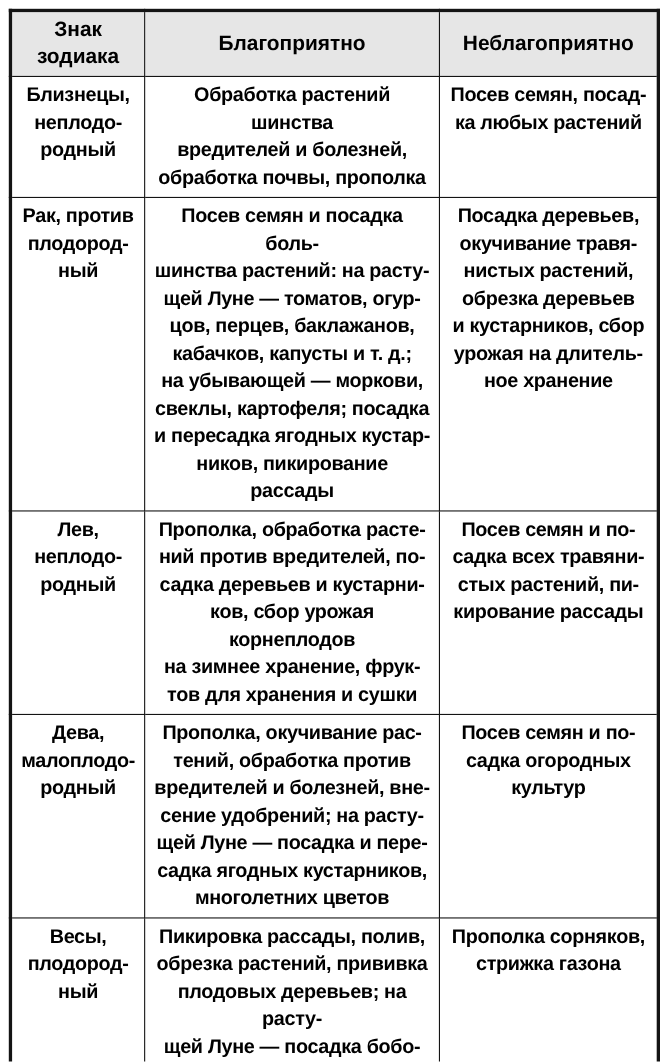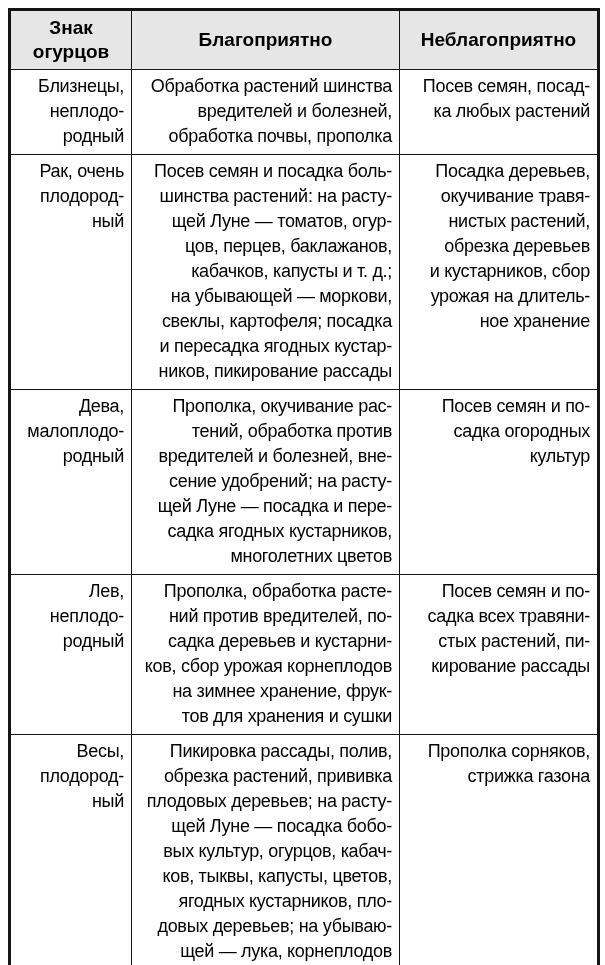--- a/index.html
+++ b/index.html
@@ -36,107 +36,108 @@
     font-size: 19px;
     line-height: 24px;
     text-align: center;
     vertical-align: middle;
     padding: 5px 3px;
     white-space: pre-line;
     height: 56px;
   }
   table.cal td {
     vertical-align: top;
-    text-align: right;
+    text-align: center;
     padding: 4px 7px 5px 7px;
     font-size: 18px;
     line-height: 25px;
     letter-spacing: -0.3px;
     white-space: pre-line;
+    font-weight: bold;
   }
 </style>
 </head>
 <body>
 
 <div class="sheet">
   <table class="cal">
     <colgroup>
       <col class="c1">
         <col class="c2">
         <col class="c3">
     </colgroup>
     <thead>
       <tr>
         <th>Знак
-огурцов</th>
+зодиака</th>
         <th>Благоприятно</th>
         <th>Неблагоприятно</th>
       </tr>
     </thead>
     <tbody>
       <tr>
         <td>Близнецы,
 неплодо-
 родный</td>
         <td>Обработка растений шинства
 вредителей и болезней,
 обработка почвы, прополка</td>
         <td>Посев семян, посад-
 ка любых растений</td>
       </tr>
       <tr>
-        <td>Рак, очень
+        <td>Рак, против
 плодород-
 ный</td>
         <td>Посев семян и посадка боль-
 шинства растений: на расту-
 щей Луне — томатов, огур-
 цов, перцев, баклажанов,
 кабачков, капусты и т. д.;
 на убывающей — моркови,
 свеклы, картофеля; посадка
 и пересадка ягодных кустар-
 ников, пикирование рассады</td>
         <td>Посадка деревьев,
 окучивание травя-
 нистых растений,
 обрезка деревьев
 и кустарников, сбор
 урожая на длитель-
 ное хранение</td>
       </tr>
       <tr>
+        <td>Лев,
+неплодо-
+родный</td>
+        <td>Прополка, обработка расте-
+ний против вредителей, по-
+садка деревьев и кустарни-
+ков, сбор урожая корнеплодов
+на зимнее хранение, фрук-
+тов для хранения и сушки</td>
+        <td>Посев семян и по-
+садка всех травяни-
+стых растений, пи-
+кирование рассады</td>
+      </tr>
+      <tr>
         <td>Дева,
 малоплодо-
 родный</td>
         <td>Прополка, окучивание рас-
 тений, обработка против
 вредителей и болезней, вне-
 сение удобрений; на расту-
 щей Луне — посадка и пере-
 садка ягодных кустарников,
 многолетних цветов</td>
         <td>Посев семян и по-
 садка огородных
 культур</td>
-      </tr>
-      <tr>
-        <td>Лев,
-неплодо-
-родный</td>
-        <td>Прополка, обработка расте-
-ний против вредителей, по-
-садка деревьев и кустарни-
-ков, сбор урожая корнеплодов
-на зимнее хранение, фрук-
-тов для хранения и сушки</td>
-        <td>Посев семян и по-
-садка всех травяни-
-стых растений, пи-
-кирование рассады</td>
       </tr>
       <tr>
         <td>Весы,
 плодород-
 ный</td>
         <td>Пикировка рассады, полив,
 обрезка растений, прививка
 плодовых деревьев; на расту-
 щей Луне — посадка бобо-
 вых культур, огурцов, кабач-

